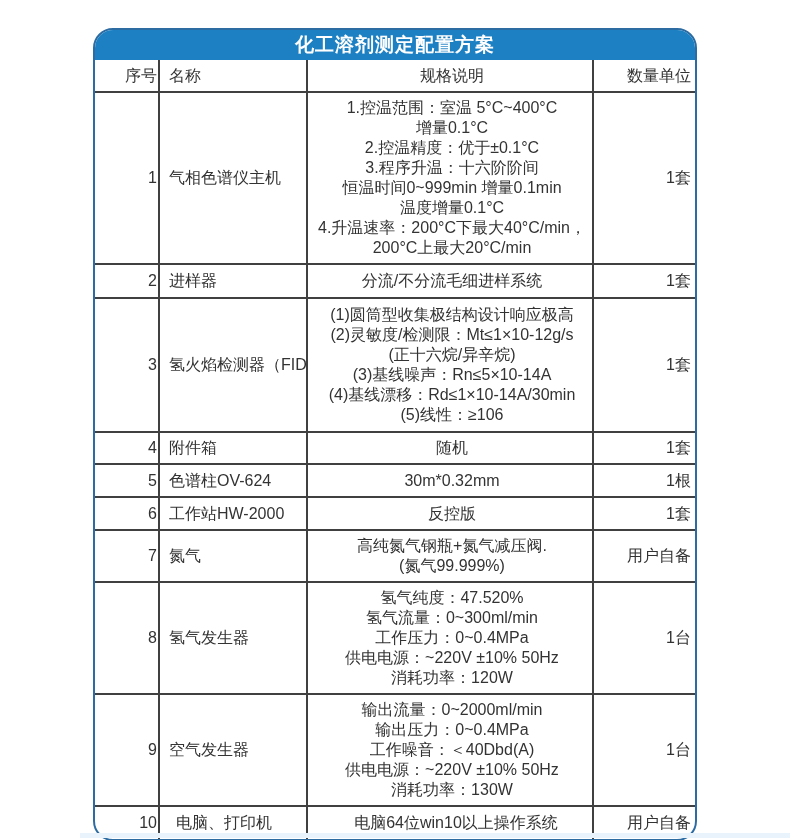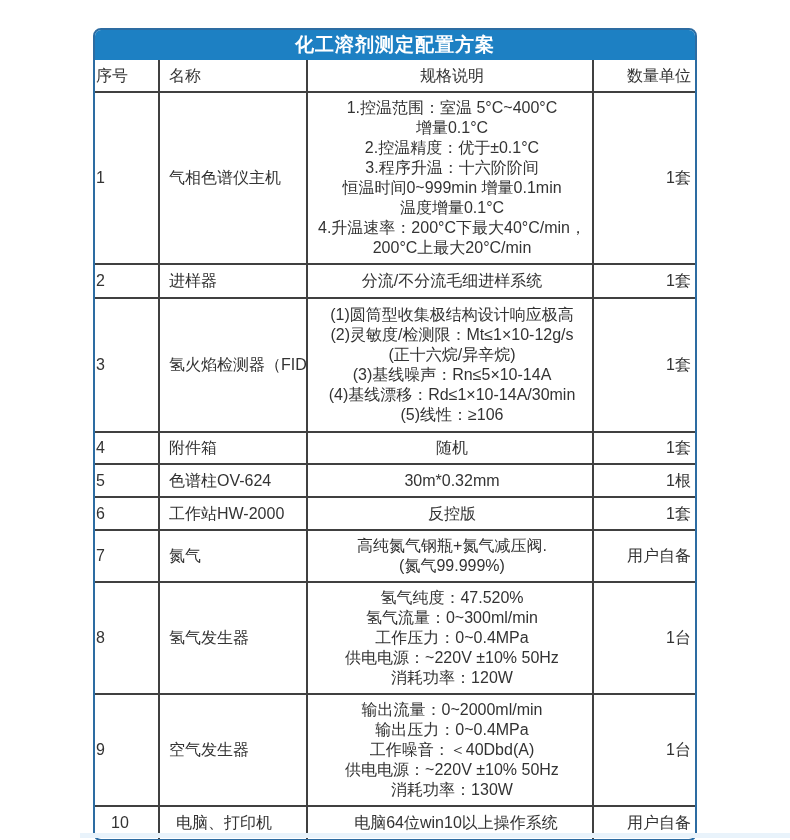--- a/index.html
+++ b/index.html
@@ -17,21 +17,21 @@
     height: 840px;
     overflow: hidden;
     background: #ffffff;
   }
   .panel {
     position: absolute;
     left: 93px;
     top: 28px;
     width: 604px;
     border: 2px solid #2d6ca2;
-    border-radius: 8px;
+    border-radius: 20px;
     overflow: hidden;
     background: #ffffff;
     box-sizing: border-box;
   }
   .banner {
     background: #1d80c3;
     color: #ffffff;
     font-size: 19px;
     font-weight: bold;
     text-align: center;
@@ -56,21 +56,21 @@
   .spec-table tr > *:first-child { border-left: none; }
   .spec-table tr > *:last-child { border-right: none; }
   .spec-table thead tr > * { border-top: none; }
   .spec-table tbody tr:last-child > * { border-bottom: none; padding-left: 16px; }
 
   .col-no   { width: 64px; }
   .col-name { width: 148px; }
   .col-spec { width: 286px; }
   .col-qty  { width: 102px; }
 
-  .cell-no   { text-align: left; }
+  .cell-no   { text-align: right; }
   .cell-name { text-align: left; padding: 4px 4px 4px 9px; white-space: nowrap; overflow: hidden; }
   .cell-spec { text-align: center; padding: 5px 4px 5px 8px; white-space: pre-line; }
   .cell-qty  { text-align: right; padding: 4px 4px 4px 8px; }
 
   thead tr { height: 32px; }
   tr.r0 { height: 166px; }
   tr.r1 { height: 34px; }
   tr.r2 { height: 134px; }
   tr.r3 { height: 32px; }
   tr.r4 { height: 33px; }

